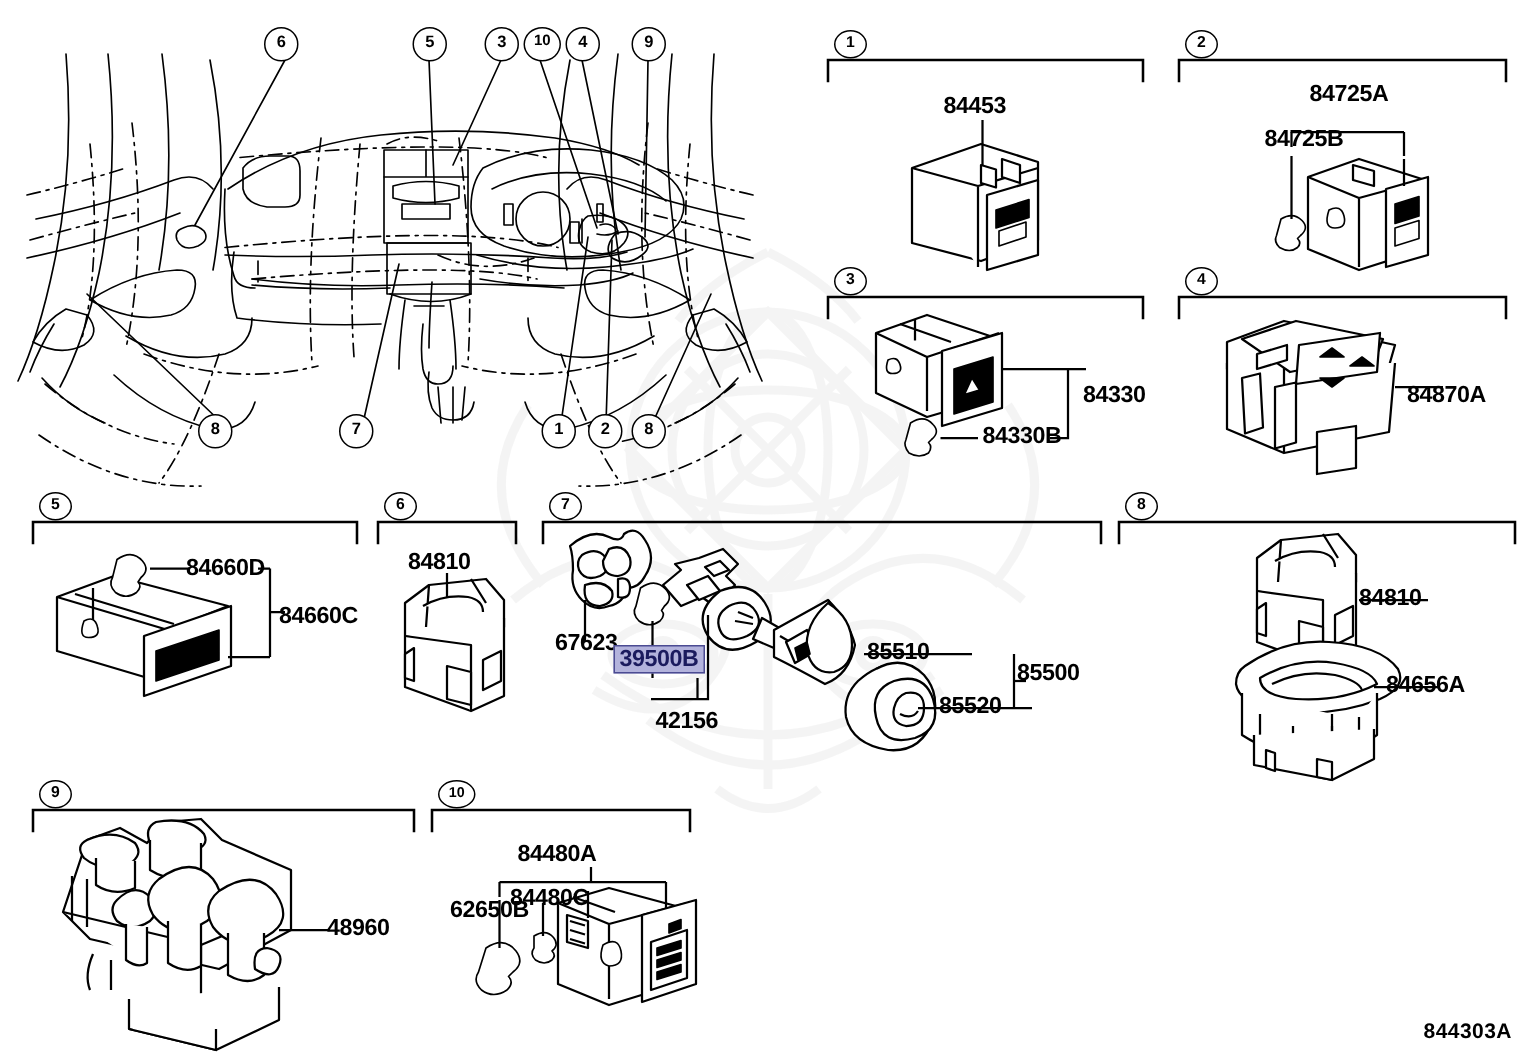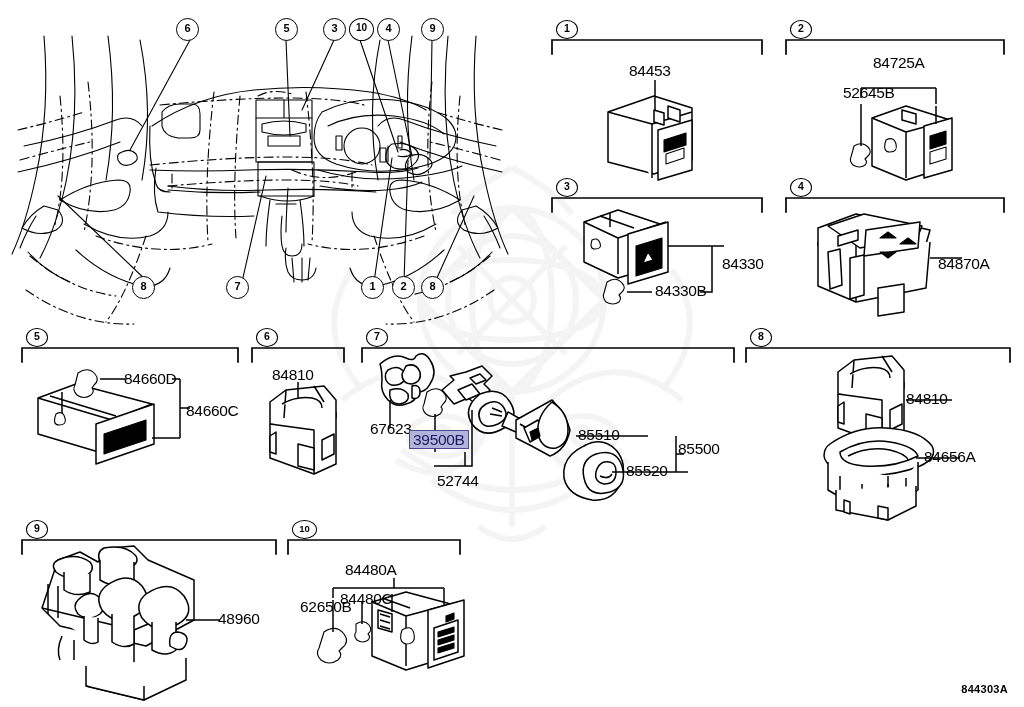--- a/index.html
+++ b/index.html
@@ -10,25 +10,25 @@
   .wm{position:absolute;left:282px;top:150px;width:460px;height:430px;opacity:.085;pointer-events:none;}
   
   .gnum{position:absolute;width:20px;height:17px;border:1.6px solid #000;border-radius:50%;
         background:#fff;text-align:center;font-size:10.5px;line-height:15px;font-weight:700;}
   .gnum.wide{width:23px;font-size:9.5px;}
   
   .cnum{position:absolute;width:21px;height:21px;border:1.8px solid #000;border-radius:50%;
         background:#fff;text-align:center;font-size:11px;line-height:18px;font-weight:700;}
   .cnum.w2{width:23px;font-size:10px;}
   
-  .plbl{position:absolute;font-size:15.5px;font-weight:400;letter-spacing:-.3px;
+  .plbl{position:absolute;font-size:15.5px;font-weight:700;letter-spacing:-.3px;
         white-space:nowrap;font-family:"Liberation Sans",sans-serif;}
   .plbl.hl{background:#b3b3dc;border:1.6px solid #4b4b92;color:#1b1b5e;
            padding:0 3px;line-height:17px;}
-  .docid{position:absolute;right:16px;bottom:12px;font-size:11px;font-weight:700;letter-spacing:.3px;}
+  .docid{position:absolute;right:16px;bottom:12px;font-size:14px;font-weight:700;letter-spacing:.3px;}
   .ink-t{fill:none;stroke:#000;stroke-width:1.1;stroke-linecap:round;stroke-linejoin:round;}
   .ink-f{fill:#000;stroke:#000;stroke-width:1.1;stroke-linejoin:round;}
   .ink-w{fill:#fff;stroke:#000;stroke-width:1.5;stroke-linejoin:round;}
   .ink-w2{fill:#fff;stroke:#000;stroke-width:1.1;stroke-linejoin:round;}
   .dash{fill:none;stroke:#000;stroke-width:1.1;stroke-dasharray:9 4 2 4;stroke-linecap:round;}
   .lead{fill:none;stroke:#000;stroke-width:1.5;}
   .brk{fill:none;stroke:#000;stroke-width:1.7;stroke-linecap:square;}
 </style>
 </head>
 <body>
@@ -233,21 +233,21 @@
     </g>
 
     <g class="ink-w2">
       <path d="M854 146 q8 -5 14 1 q5 5 -1 10 l-2 2 q3 3 0 6 q-5 4 -12 0 q-4 -4 -2 -8 Z"></path>
     </g>
     <path class="lead" d="M861 104 L861 146"></path>
     <path class="lead" d="M936 106 L936 124"></path>
     <path class="lead" d="M861 88 L936 88 M861 88 L861 98 M936 88 L936 104"></path>
   </svg>
   <div class="plbl" style="left:873px;top:54px">84725A</div>
-  <div class="plbl" style="left:843px;top:84px">52645B</div>
+  <div class="plbl" style="left:843px;top:84px">84725B</div>
 
   <svg class="layer">
     <g class="ink-w">
       <path d="M584 222 l34 -12 l48 16 l0 38 l-48 14 l-34 -16 Z"></path>
       <path d="M584 222 l34 16 l0 36 M618 238 l48 -16"></path>
       <path d="M600 216 l34 12 M610 213 l0 14"></path>
       <path d="M628 234 l40 -12 l0 50 l-40 12 Z"></path>
     </g>
     <g class="ink-f">
         <path d="M636 246 l26 -8 l0 30 l-26 8 Z"></path>
@@ -377,21 +377,21 @@
     <path class="lead" d="M435 414 L435 452"></path>
     <path class="lead" d="M472 410 L472 466 L434 466"></path>
     <path class="lead" d="M465 452 L465 466"></path>
     <path class="lead" d="M576 436 L648 436"></path>
     <path class="lead" d="M612 472 L688 472"></path>
     <path class="lead" d="M676 436 L676 472"></path>
     <path class="lead" d="M676 454 L684 454"></path>
   </svg>
   <div class="plbl" style="left:370px;top:420px">67623</div>
   <div class="plbl hl" style="left:409px;top:430px">39500B</div>
-  <div class="plbl" style="left:437px;top:472px">52744</div>
+  <div class="plbl" style="left:437px;top:472px">42156</div>
   <div class="plbl" style="left:578px;top:426px">85510</div>
   <div class="plbl" style="left:626px;top:462px">85520</div>
   <div class="plbl" style="left:678px;top:440px">85500</div>
 
   <svg class="layer">
     <g class="ink-w">
       <path d="M838 372 l16 -12 l38 -4 l12 14 l0 18 l-22 8 l-44 -2 Z"></path>
       <path d="M838 394 l0 34 l44 16 l22 -10 l0 -52"></path>
       <path d="M854 360 l-2 28 M882 356 l10 16"></path>
       <path d="M838 394 l44 6 l0 44"></path>

